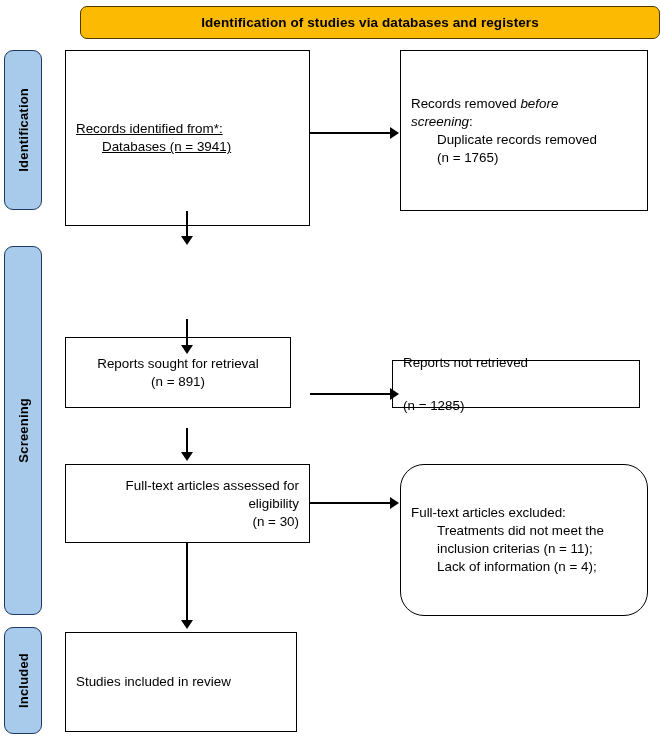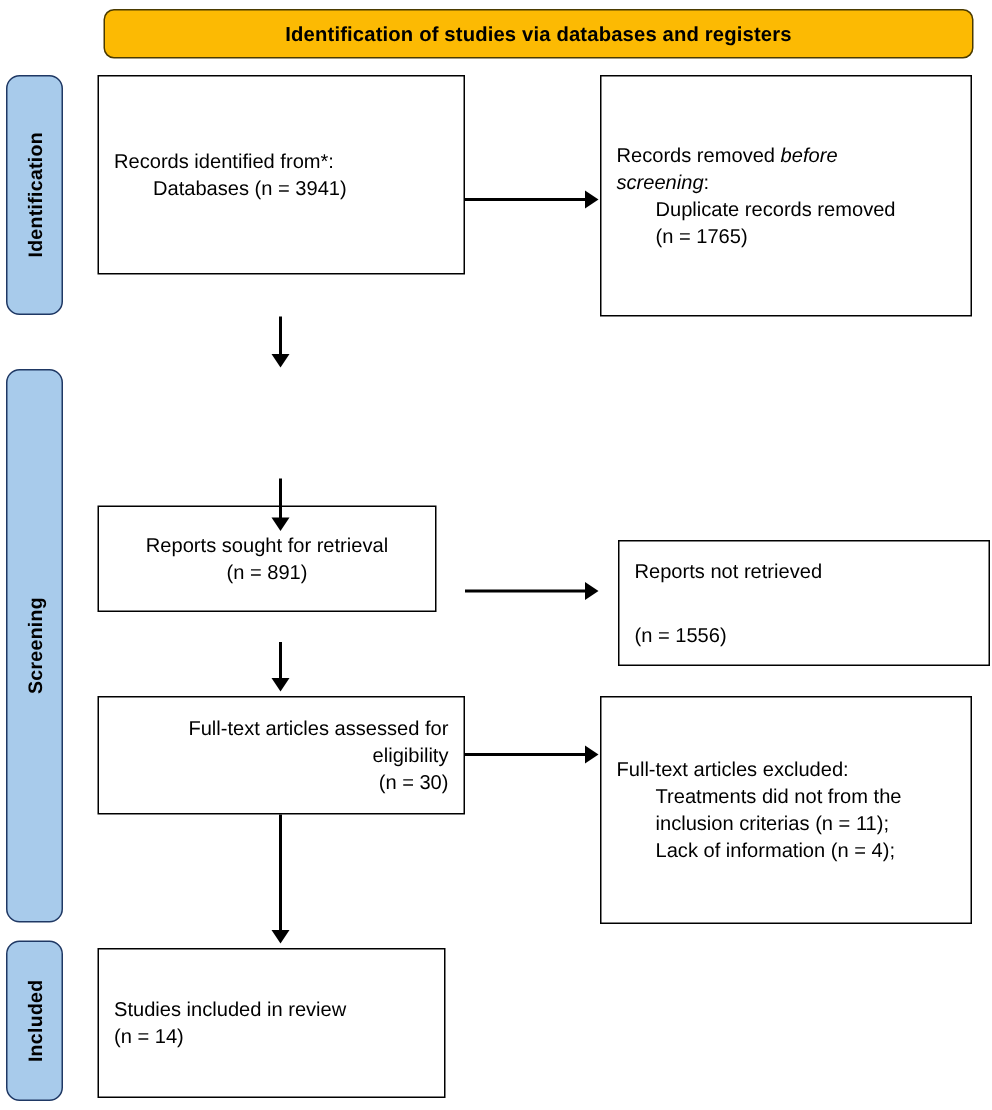--- a/index.html
+++ b/index.html
@@ -16,21 +16,21 @@
     position: relative;
     width: 661px;
     height: 740px;
     background: #ffffff;
     overflow: hidden;
   }
 
   
   .banner {
     position: absolute;
-    left: 69px;
+    left: 80px;
     top: 6px;
     width: 580px;
     height: 33px;
     background: #FCBA03;
     border: 1px solid #4a3a00;
     border-radius: 7px;
     display: flex;
     align-items: center;
     justify-content: center;
     box-sizing: border-box;
@@ -83,30 +83,30 @@
   .flow-box .line {
     font-size: 13.4px;
     color: #000000;
     line-height: 18px;
     white-space: nowrap;
   }
   .flow-box .line.indent { padding-left: 26px; }
   .flow-box .line .ital  { font-style: italic; }
 
   
-  #box-identified   { left: 65px; top: 50px;  width: 245px; height: 133px; }
+  #box-identified   { left: 65px; top: 50px;  width: 245px; height: 176px; text-decoration: underline; }
   #box-screened     { left: 65px; top: 248px; width: 245px; height: 71px;  }
   #box-sought       { left: 65px; top: 337px; width: 226px; height: 71px; align-items: center;  }
   #box-fulltext     { left: 65px; top: 464px; width: 245px; height: 79px; align-items: flex-end;  }
   #box-included     { left: 65px; top: 632px; width: 232px; height: 100px; }
 
   
   #box-removed      { left: 400px; top: 50px;  width: 248px; height: 161px; }
-  #box-notretrieved { left: 412px; top: 360px; width: 248px; height: 84px; gap: 25px;  }
-  #box-excluded     { left: 400px; top: 464px; width: 248px; height: 152px; }
+  #box-notretrieved { left: 392px; top: 360px; width: 248px; height: 48px; gap: 25px;  }
+  #box-excluded     { left: 400px; top: 464px; width: 248px; height: 152px; border-radius: 24px; }
 
   
   .conn {
     position: absolute;
     background: #000000;
   }
   .conn.v { width: 1.6px; }
   .conn.h { height: 1.6px; }
 
   .arrow-down {
@@ -180,39 +180,38 @@
   </div>
 
 
   <div class="flow-box" id="box-sought">
     <div class="line">Reports sought for retrieval</div>
     <div class="line">(n = 891)</div>
   </div>
 
   <div class="flow-box" id="box-notretrieved">
     <div class="line">Reports not retrieved</div>
-    <div class="line">(n = 1556)</div>
+    <div class="line">(n = 1285)</div>
   </div>
 
   <div class="flow-box" id="box-fulltext">
     <div class="line">Full-text articles assessed for</div>
     <div class="line">eligibility</div>
     <div class="line">(n = 30)</div>
   </div>
 
   <div class="flow-box" id="box-excluded">
     <div class="line">Full-text articles excluded:</div>
-    <div class="line indent">Treatments did not from the</div>
+    <div class="line indent">Treatments did not meet the</div>
     <div class="line indent">inclusion criterias (n = 11);</div>
     <div class="line indent">Lack of information (n = 4);</div>
   </div>
 
   <div class="flow-box" id="box-included">
     <div class="line">Studies included in review</div>
-    <div class="line">(n = 14)</div>
   </div>
 
   <div class="conn v" id="v1"></div>
   <div class="arrow-down" id="a1"></div>
 
   <div class="conn v" id="v2"></div>
   <div class="arrow-down" id="a2"></div>
 
   <div class="conn v" id="v3"></div>
   <div class="arrow-down" id="a3"></div>

